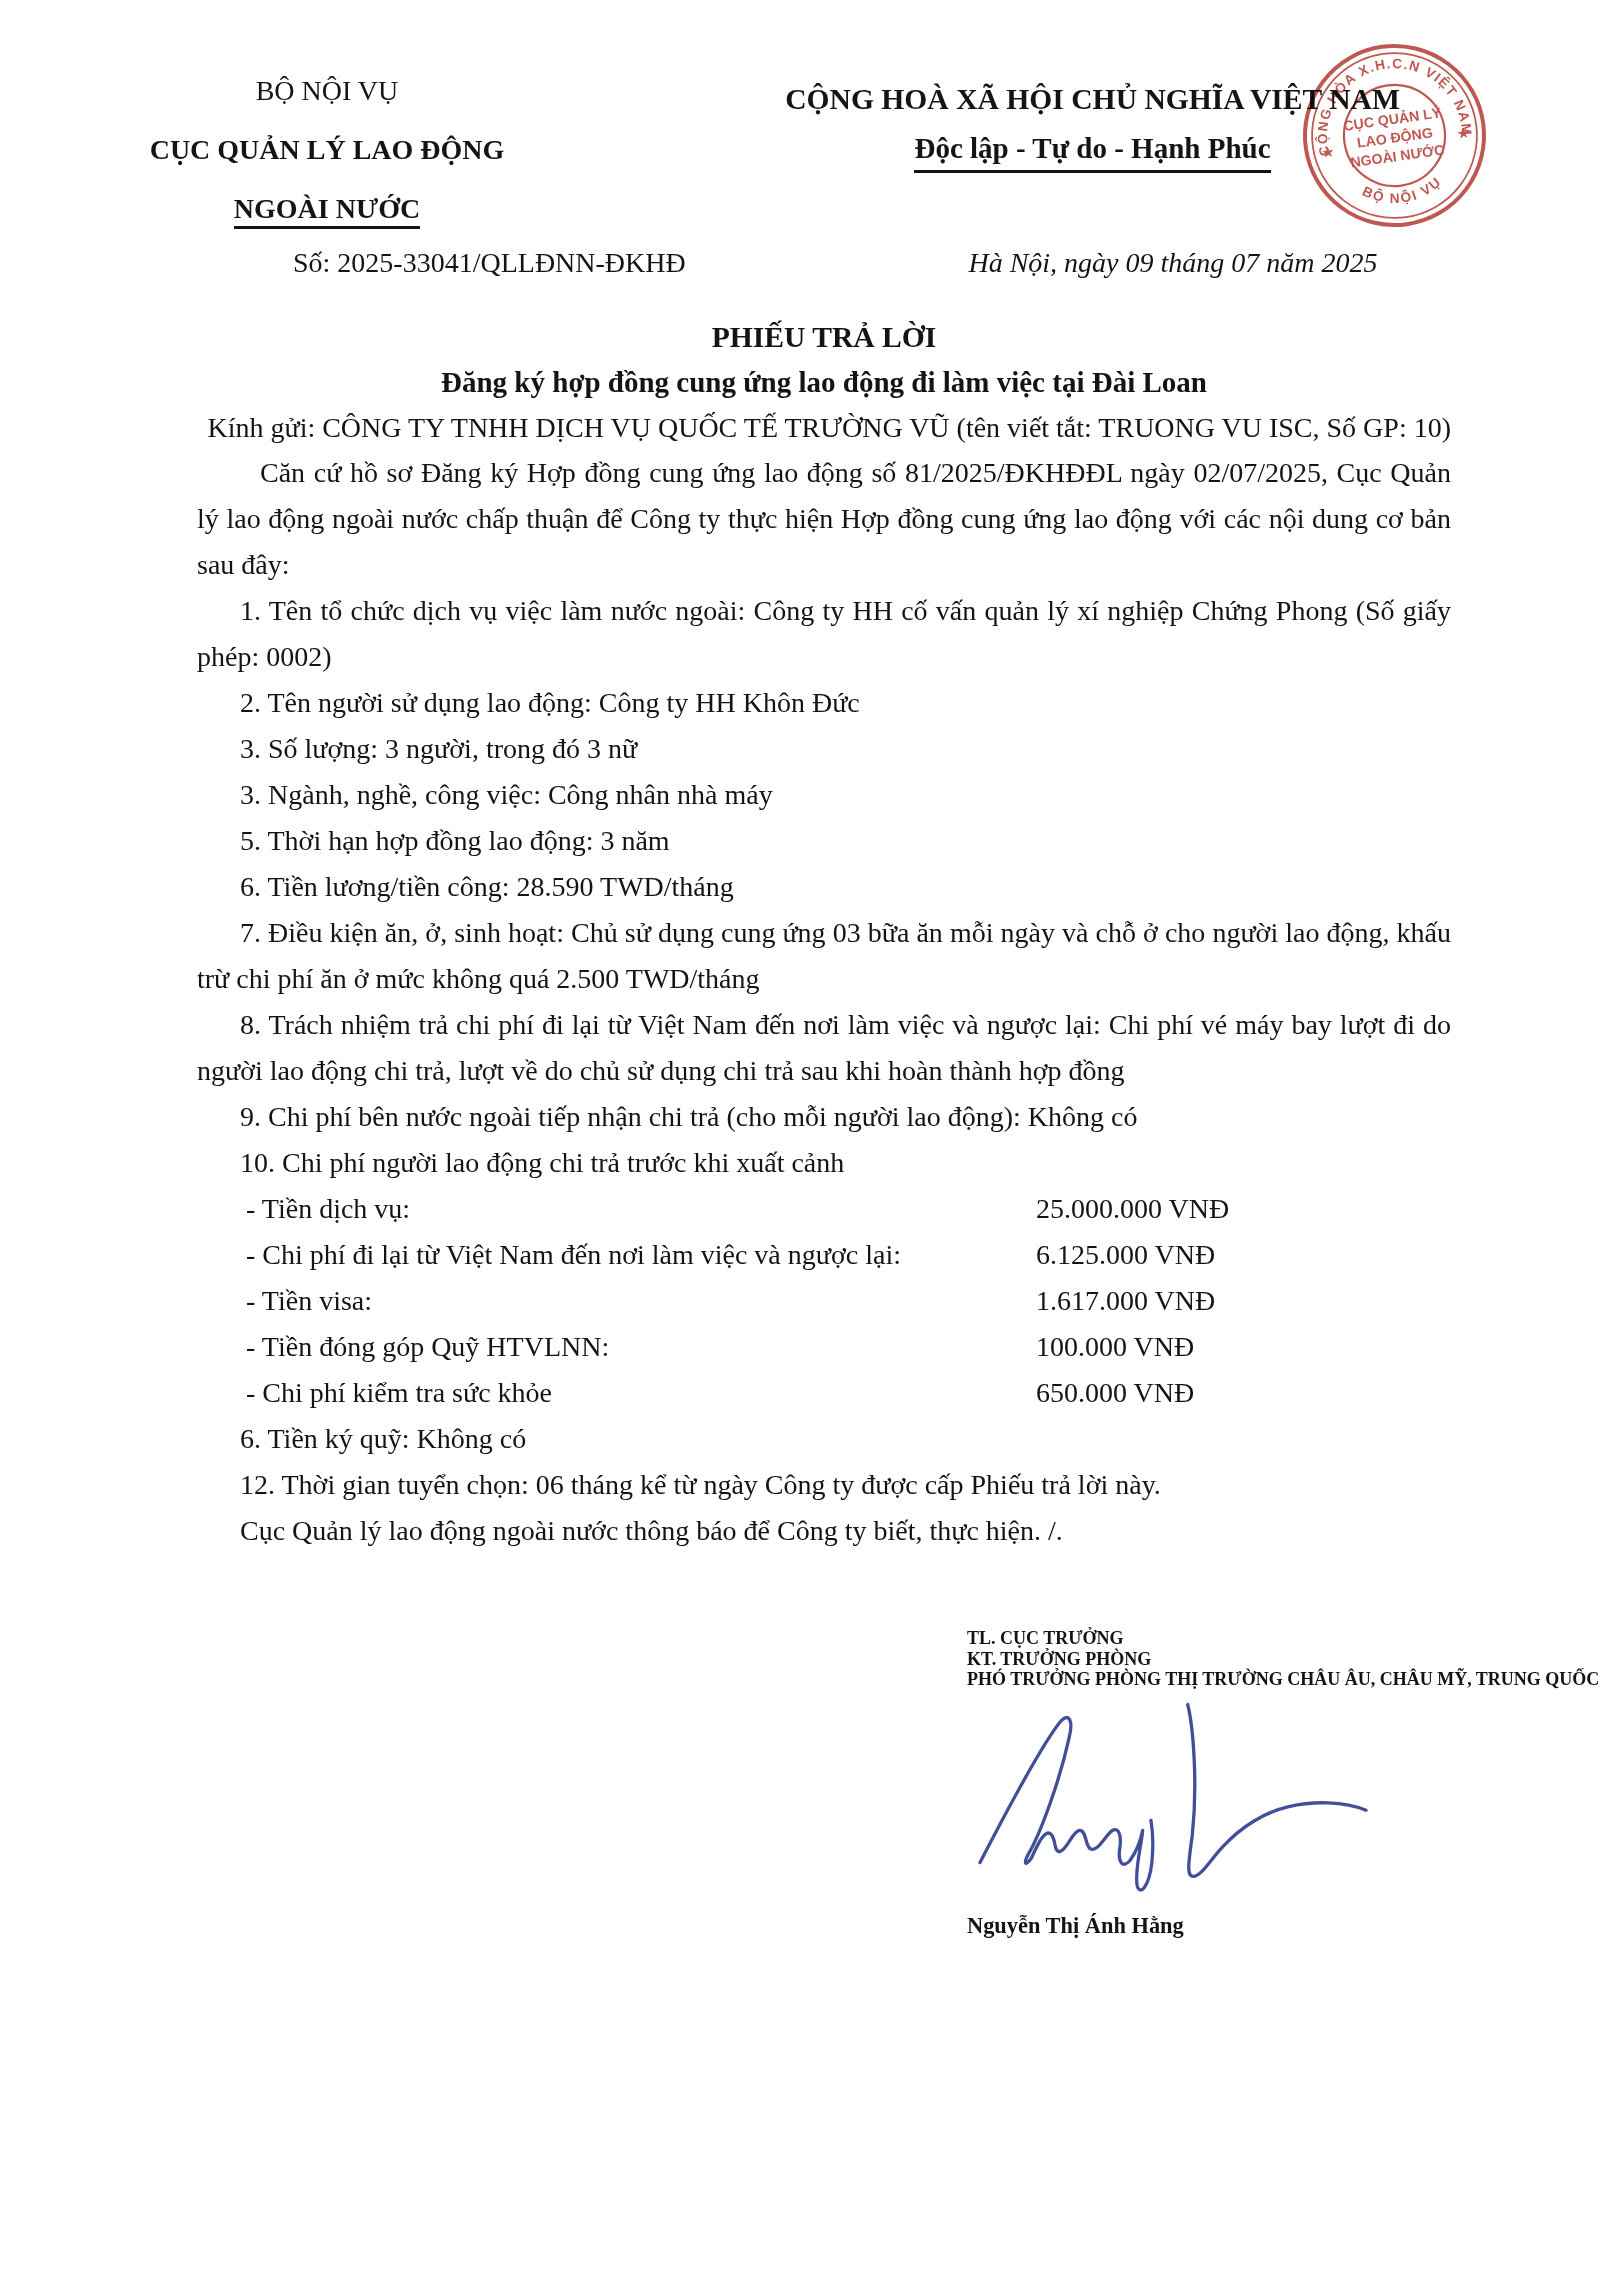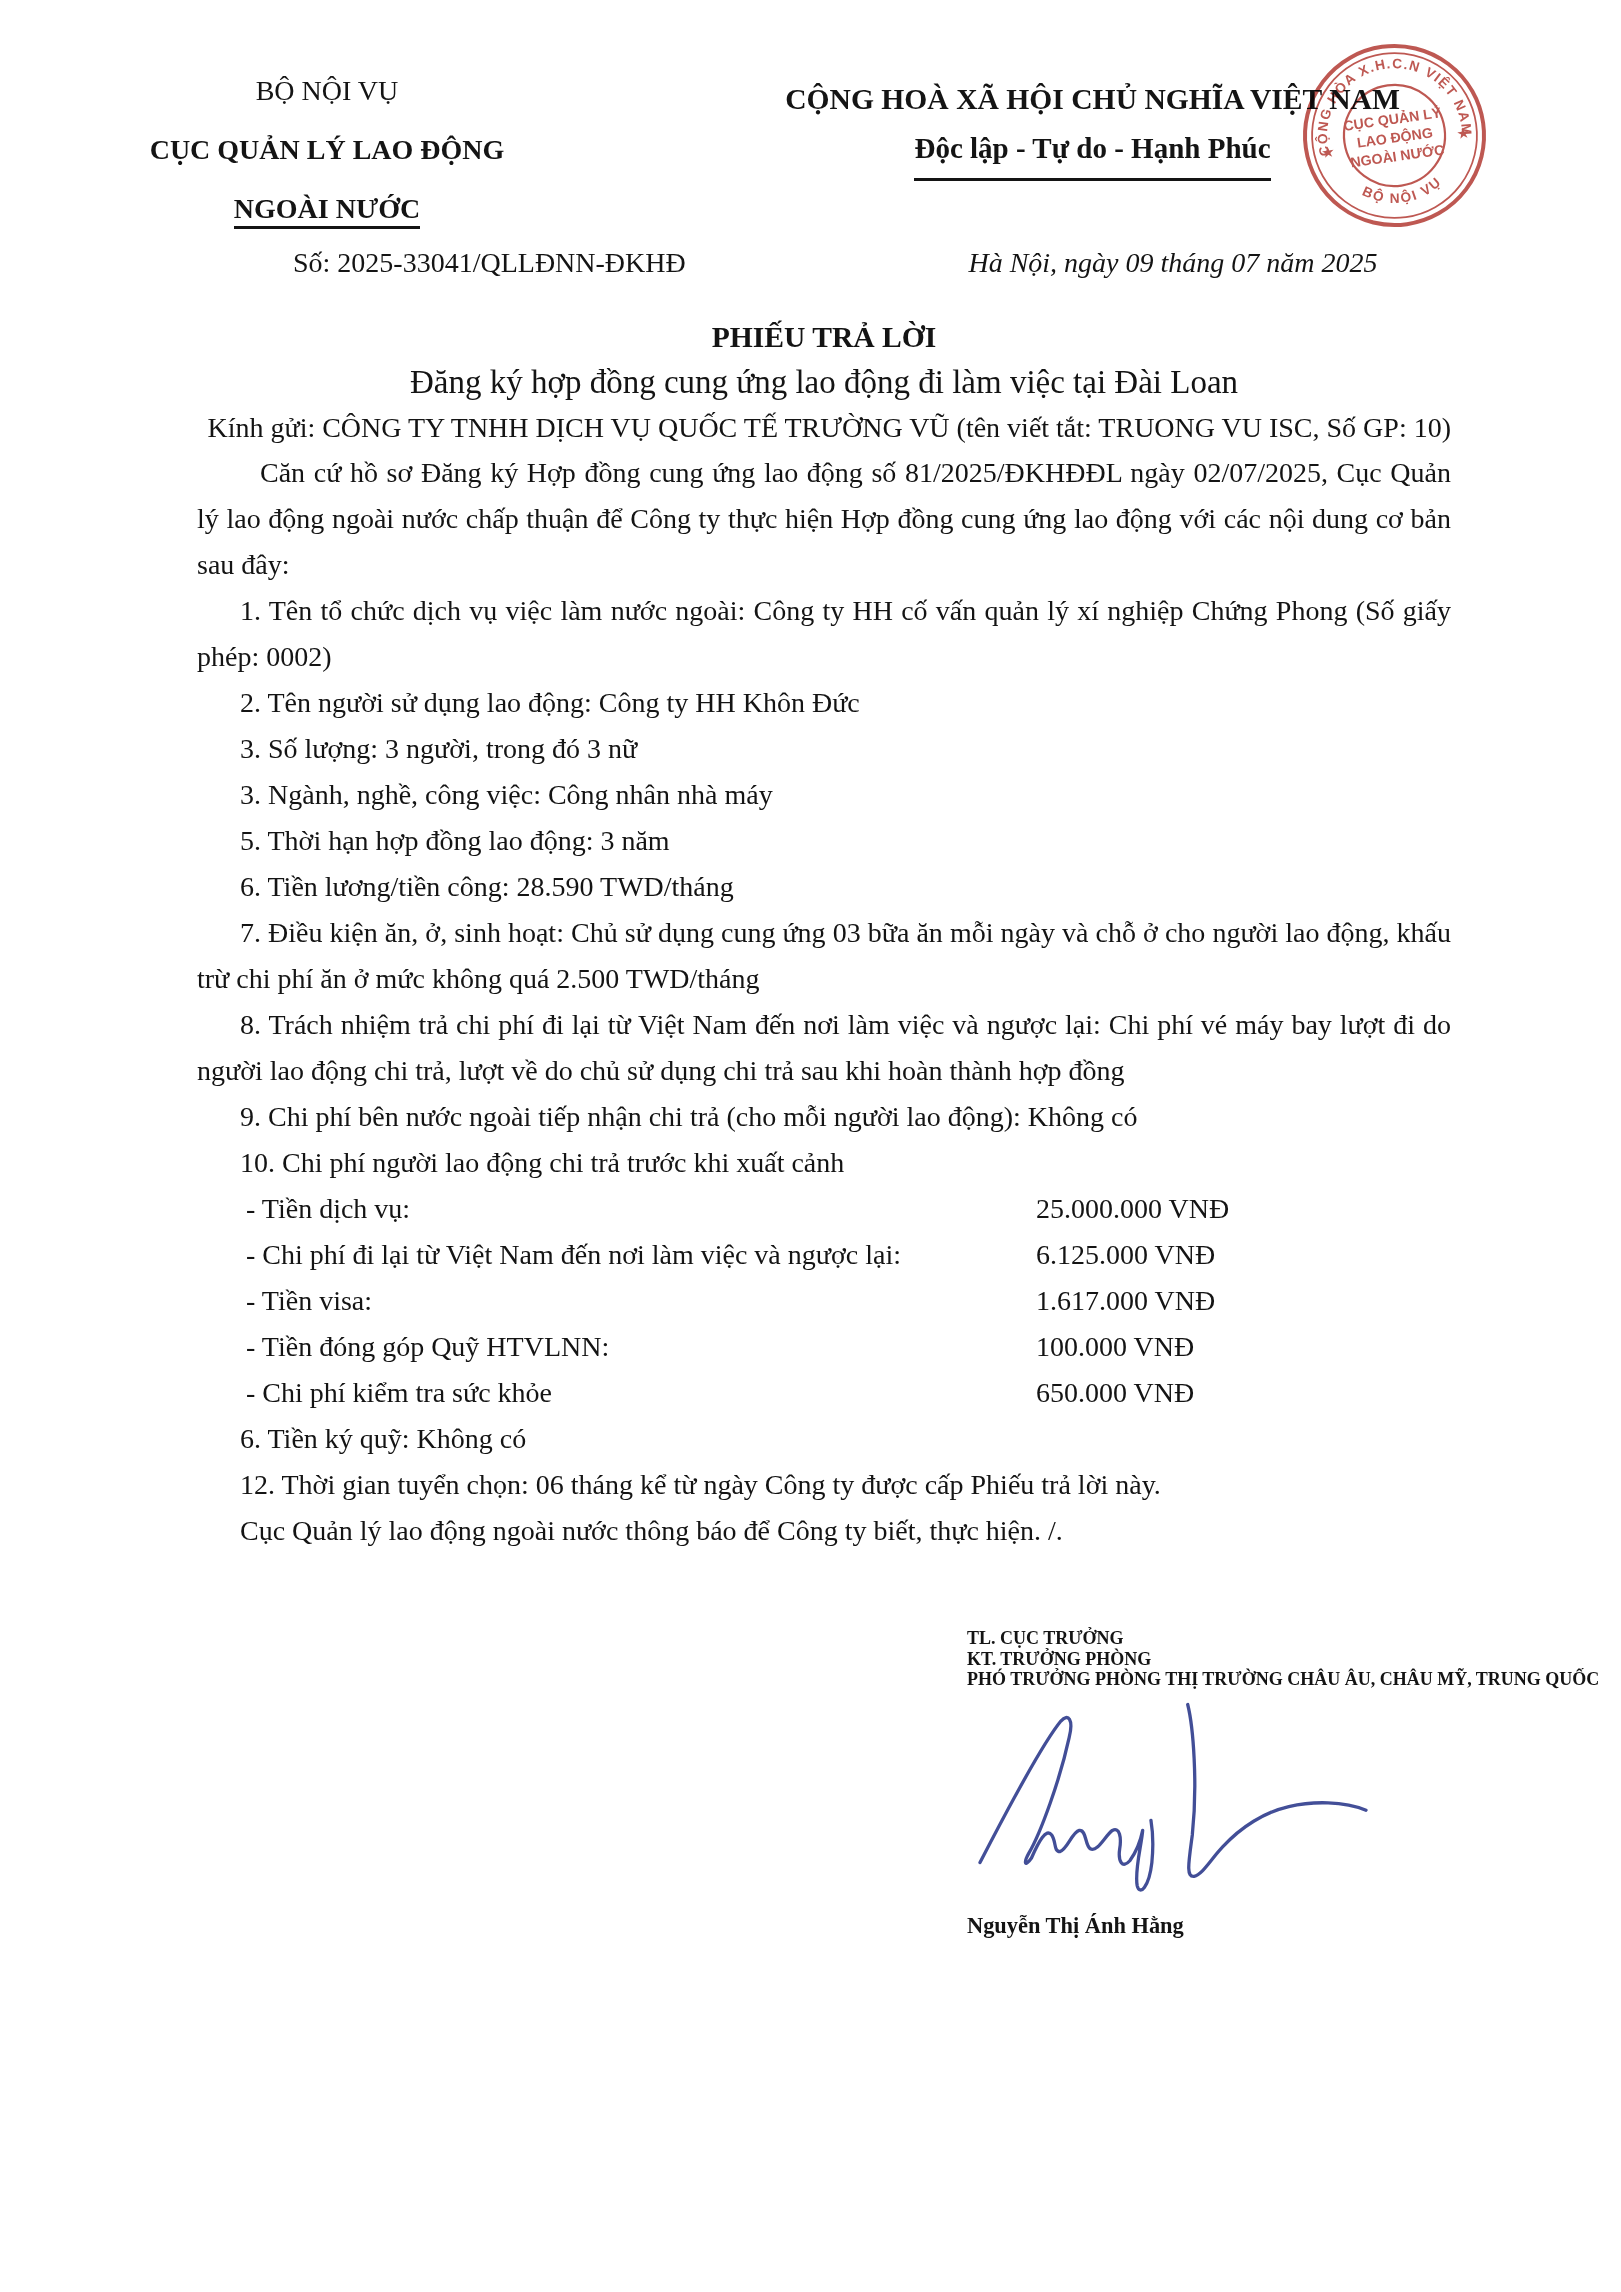--- a/index.html
+++ b/index.html
@@ -18,36 +18,36 @@
   }
   .hdr-left .l1{font-weight:normal;}
   .hdr-left .l2{font-weight:bold;}
   .hdr-left .l3 span{font-weight:bold;border-bottom:3.6px solid #141414;padding-bottom:1.8px;}
   .hdr-right{
     position:absolute;left:743px;top:80px;width:699px;
     text-align:center;
   }
   .hdr-right .l1{font-weight:bold;font-size:29.6px;line-height:39px;}
   .hdr-right .l2{margin-top:12.5px;}
-  .hdr-right .l2 span{font-weight:bold;font-size:29px;border-bottom:3.6px solid #141414;padding-bottom:14px;}
+  .hdr-right .l2 span{font-weight:bold;font-size:29px;border-bottom:3.6px solid #141414;padding-bottom:6px;}
   .doc-number{position:absolute;left:293px;top:247px;font-size:28px;}
   .date-line{position:absolute;left:931px;top:247px;width:484px;text-align:center;font-style:italic;font-size:28px;}
   
   .stamp{
     position:absolute;left:1297px;top:38px;width:195px;height:195px;
     mix-blend-mode:multiply;opacity:.88;
   }
   
   .content{
     position:absolute;left:197px;top:315px;width:1254px;
     font-size:28px;line-height:46px;
   }
   .content p{margin:0;}
   .title{text-align:center;font-weight:bold;font-size:29.6px;line-height:45px;}
-  .subtitle{text-align:center;font-weight:normal;font-size:33px;line-height:45px;}
+  .subtitle{text-align:center;font-weight:bold;font-size:29px;line-height:45px;}
   .recipient{text-align:right;line-height:45px;}
   .intro{text-align:justify;text-indent:63px;margin-top:7.2px;}
   .item{text-align:justify;text-indent:43px;}
   .fee-row{position:relative;height:46px;}
   .fee-label{position:absolute;left:49px;top:0;white-space:nowrap;}
   .fee-value{position:absolute;left:839px;top:0;white-space:nowrap;}
   .closing{text-align:justify;text-indent:43px;}
   
   .sig-block{position:absolute;left:967px;top:1628px;width:573px;text-align:left;}
   .sig-block .s-small{font-family:"Liberation Serif","DejaVu Serif",serif;font-weight:bold;font-size:18px;line-height:20.6px;white-space:nowrap;}

